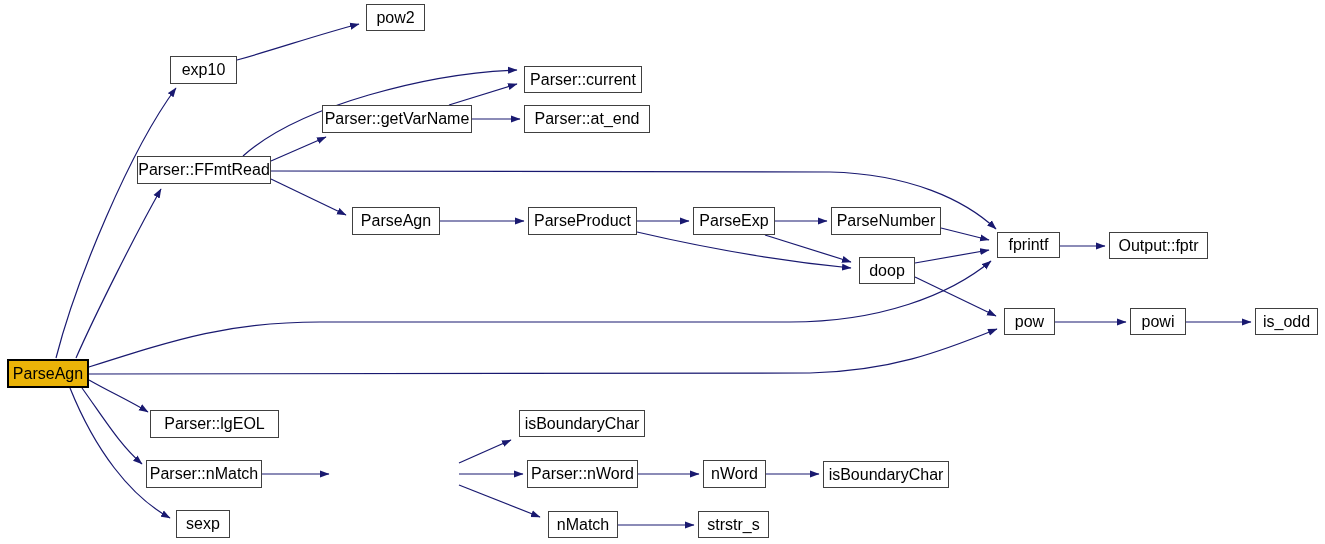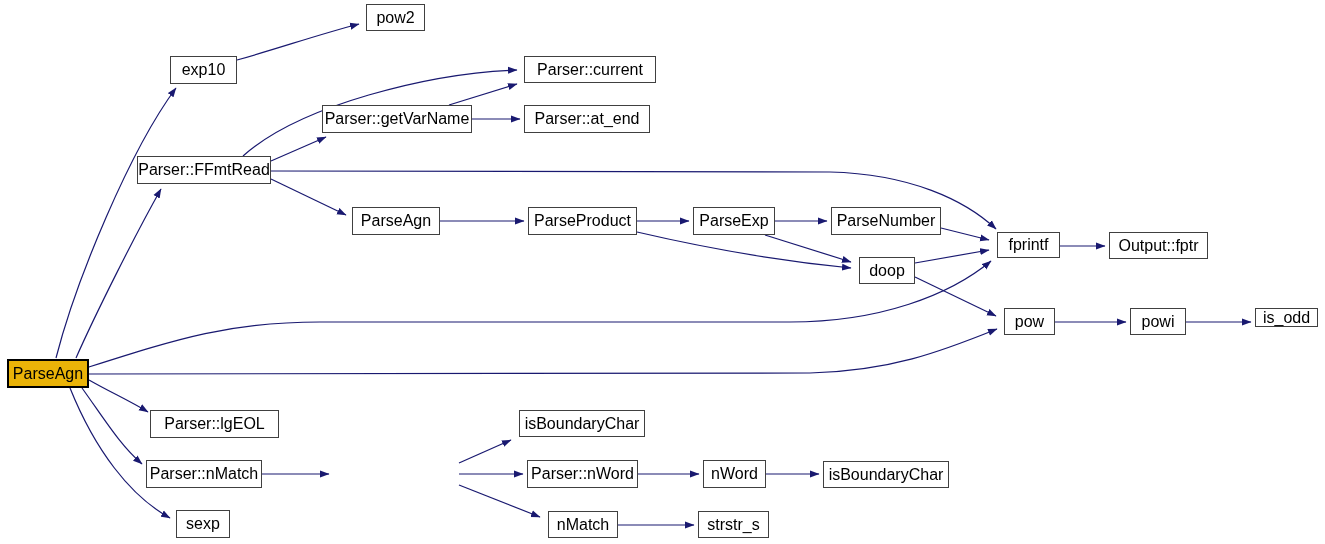--- a/index.html
+++ b/index.html
@@ -81,34 +81,34 @@
     <path marker-end="url(#arrow)" d="M459,474 L523,474"></path>
     <path marker-end="url(#arrow)" d="M459,485 L540,517"></path>
     <path marker-end="url(#arrow)" d="M638,474 L699,474"></path>
     <path marker-end="url(#arrow)" d="M766,474 L819,474"></path>
     <path marker-end="url(#arrow)" d="M618,525 L694,525"></path>
   </svg>
 
   <div class="node root" style="left:7px; top:359px; width:82px; height:29px">ParseAgn</div>
   <div class="node" style="left:366px; top:4px;   width:59px;  height:27px">pow2</div>
   <div class="node" style="left:170px; top:56px;  width:67px;  height:28px">exp10</div>
-  <div class="node" style="left:524px; top:56px;  width:132px; height:27px">Parser::current</div>
+  <div class="node" style="left:524px; top:66px;  width:118px; height:27px">Parser::current</div>
   <div class="node" style="left:322px; top:105px; width:150px; height:28px">Parser::getVarName</div>
   <div class="node" style="left:137px; top:156px; width:134px; height:28px">Parser::FFmtRead</div>
   <div class="node" style="left:524px; top:105px; width:126px; height:28px">Parser::at_end</div>
   <div class="node" style="left:352px; top:207px; width:88px;  height:28px">ParseAgn</div>
   <div class="node" style="left:528px; top:207px; width:109px; height:28px">ParseProduct</div>
   <div class="node" style="left:693px; top:207px; width:82px;  height:28px">ParseExp</div>
   <div class="node" style="left:831px; top:207px; width:110px; height:28px">ParseNumber</div>
   <div class="node" style="left:997px; top:232px; width:63px;  height:26px">fprintf</div>
   <div class="node" style="left:1109px;top:232px; width:99px;  height:27px">Output::fptr</div>
   <div class="node" style="left:859px; top:257px; width:56px;  height:27px">doop</div>
   <div class="node" style="left:1004px;top:308px; width:51px;  height:27px">pow</div>
   <div class="node" style="left:1130px;top:308px; width:56px;  height:27px">powi</div>
-  <div class="node" style="left:1255px;top:308px; width:63px;  height:19px">is_odd</div>
+  <div class="node" style="left:1255px;top:308px; width:63px;  height:27px">is_odd</div>
   <div class="node" style="left:150px; top:410px; width:129px; height:28px">Parser::lgEOL</div>
   <div class="node" style="left:146px; top:460px; width:116px; height:28px">Parser::nMatch</div>
   <div class="node" style="left:519px; top:410px; width:126px; height:27px">isBoundaryChar</div>
   <div class="node" style="left:527px; top:460px; width:111px; height:28px">Parser::nWord</div>
   <div class="node" style="left:703px; top:460px; width:63px;  height:28px">nWord</div>
   <div class="node" style="left:823px; top:461px; width:126px; height:27px">isBoundaryChar</div>
   <div class="node" style="left:548px; top:511px; width:70px;  height:27px">nMatch</div>
   <div class="node" style="left:698px; top:511px; width:71px;  height:27px">strstr_s</div>
   <div class="node" style="left:176px; top:510px; width:54px;  height:28px">sexp</div>
 

